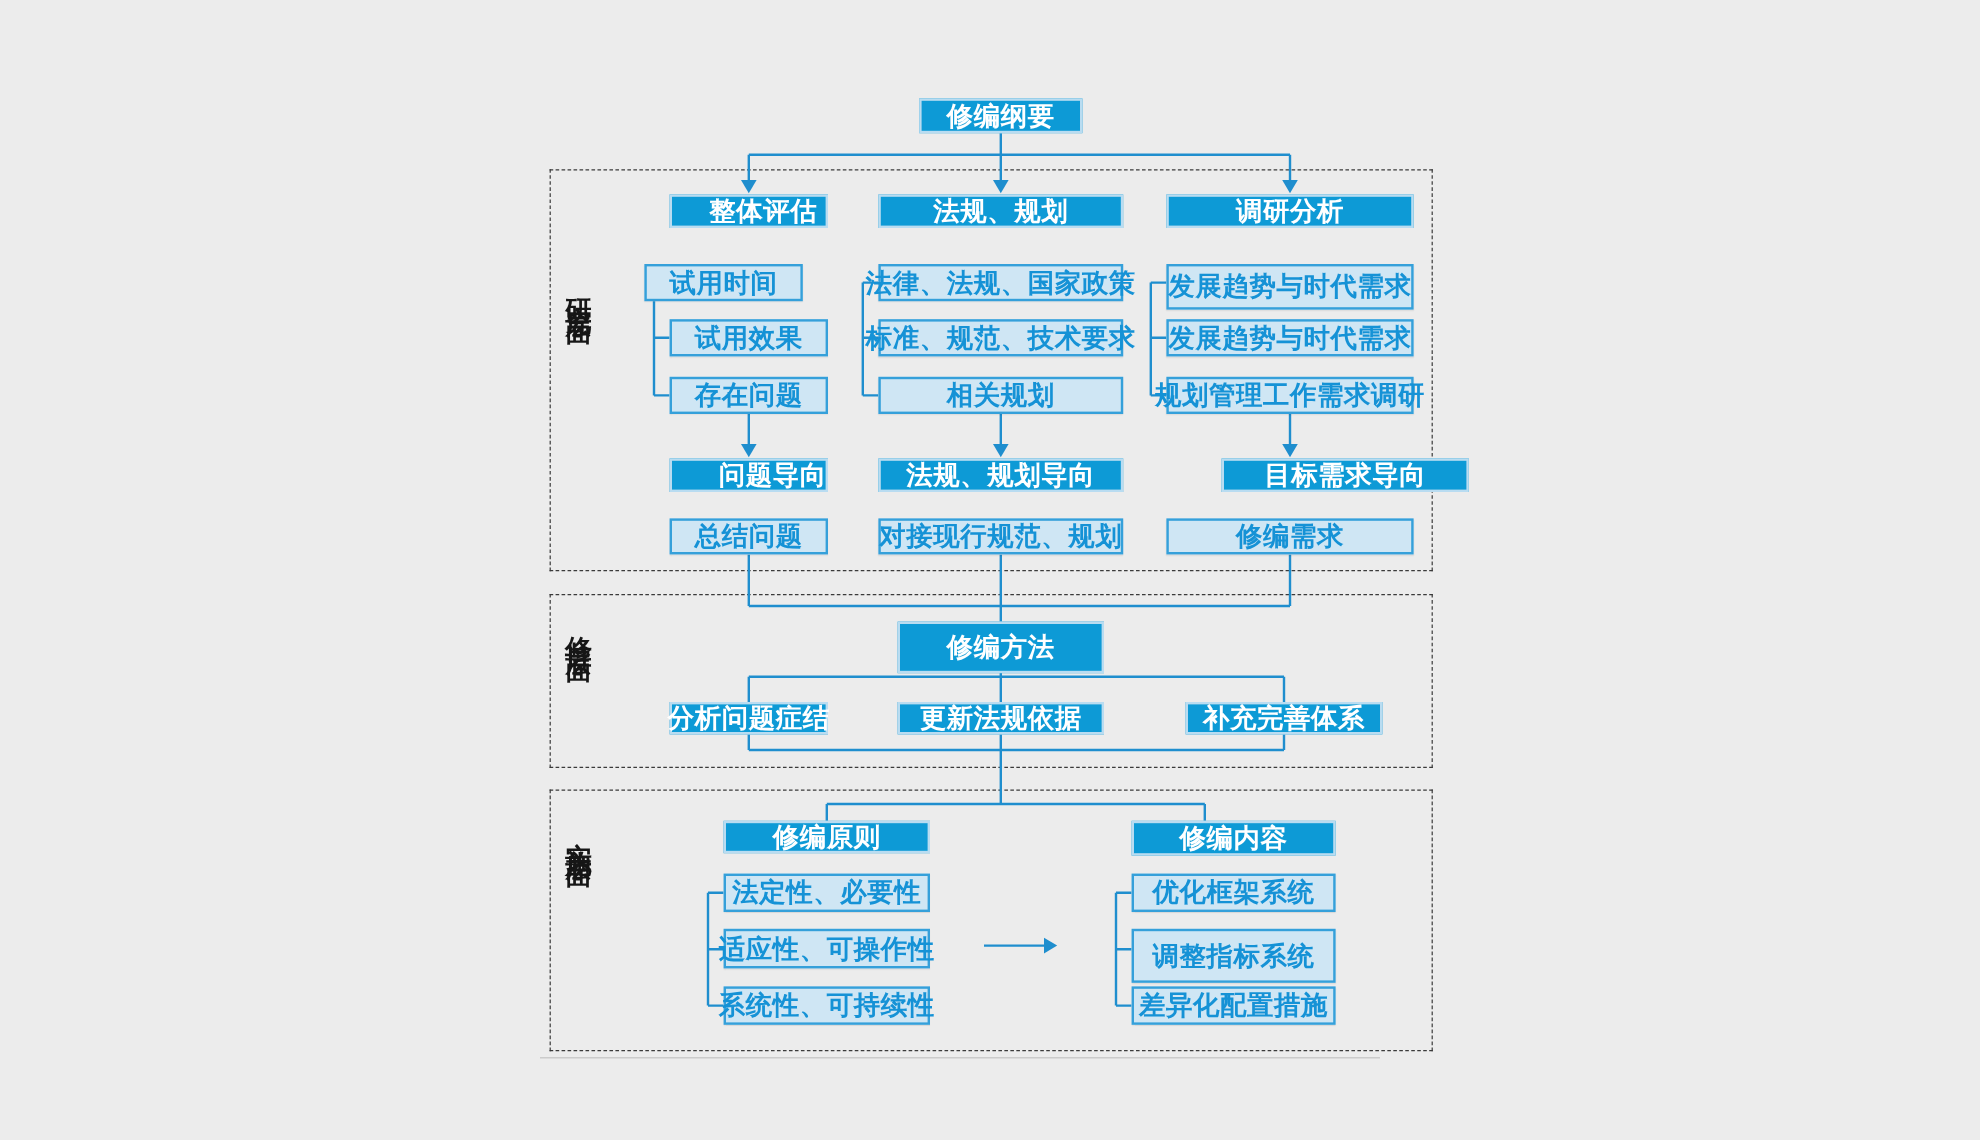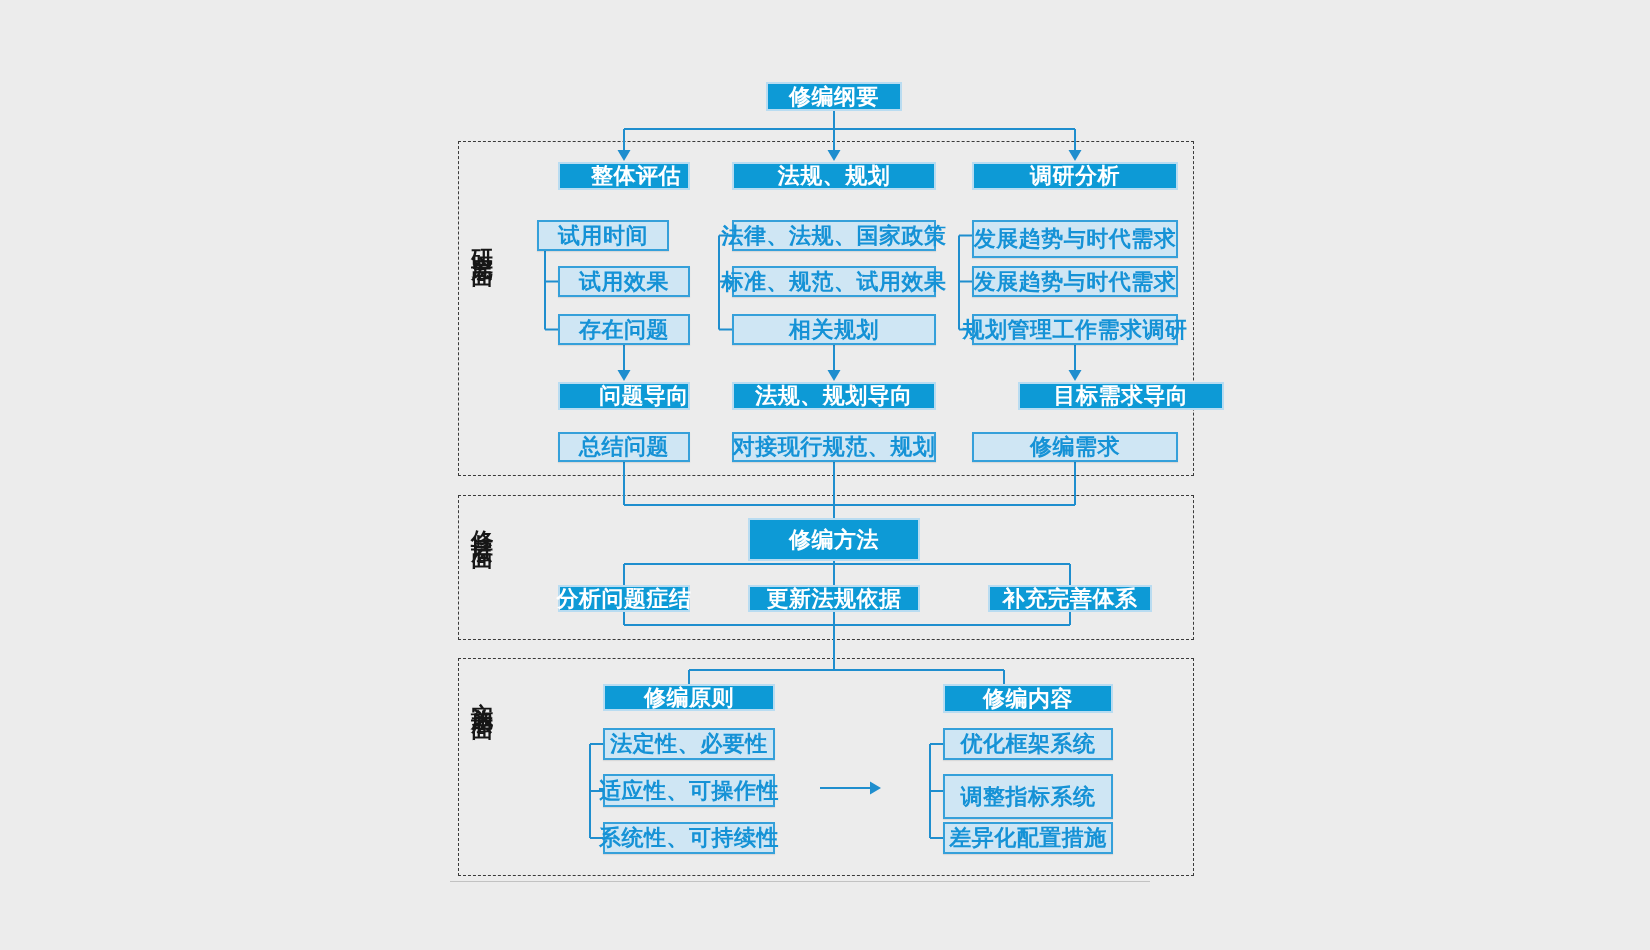--- a/index.html
+++ b/index.html
@@ -60,21 +60,21 @@
 
   <div class="box solid" style="left:558px;top:162px;width:132px;height:28px;padding-left:24px;">整体评估</div>
   <div class="box solid" style="left:732px;top:162px;width:204px;height:28px;">法规、规划</div>
   <div class="box solid" style="left:972px;top:162px;width:206px;height:28px;">调研分析</div>
 
   <div class="box light" style="left:537px;top:220px;width:132px;height:31px;">试用时间</div>
   <div class="box light" style="left:558px;top:266px;width:132px;height:31px;">试用效果</div>
   <div class="box light" style="left:558px;top:314px;width:132px;height:31px;">存在问题</div>
 
   <div class="box light" style="left:732px;top:220px;width:204px;height:31px;">法律、法规、国家政策</div>
-  <div class="box light" style="left:732px;top:266px;width:204px;height:31px;">标准、规范、试用效果</div>
+  <div class="box light" style="left:732px;top:266px;width:204px;height:31px;">标准、规范、技术要求</div>
   <div class="box light" style="left:732px;top:314px;width:204px;height:31px;font-family:Liberation Mono, monospace;">相关规划</div>
 
   <div class="box light" style="left:972px;top:220px;width:206px;height:38px;">发展趋势与时代需求</div>
   <div class="box light" style="left:972px;top:266px;width:206px;height:31px;">发展趋势与时代需求</div>
   <div class="box light" style="left:972px;top:314px;width:206px;height:31px;">规划管理工作需求调研</div>
 
   <div class="box solid" style="left:558px;top:382px;width:132px;height:28px;padding-left:40px;">问题导向</div>
   <div class="box solid" style="left:732px;top:382px;width:204px;height:28px;">法规、规划导向</div>
   <div class="box solid" style="left:972px;top:382px;width:206px;height:28px;margin-left:46px;">目标需求导向</div>
 

